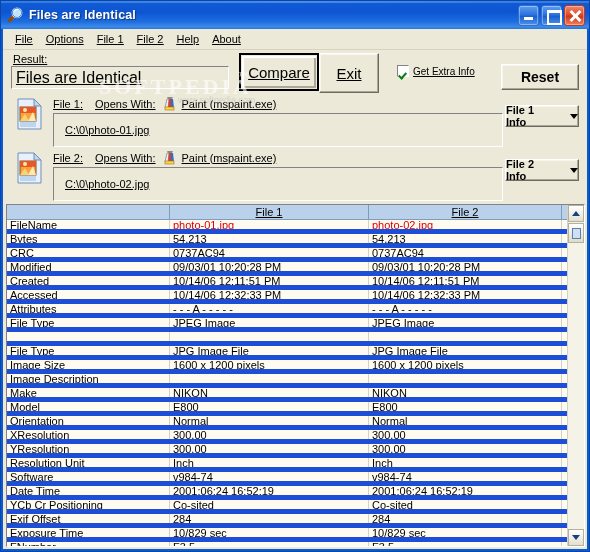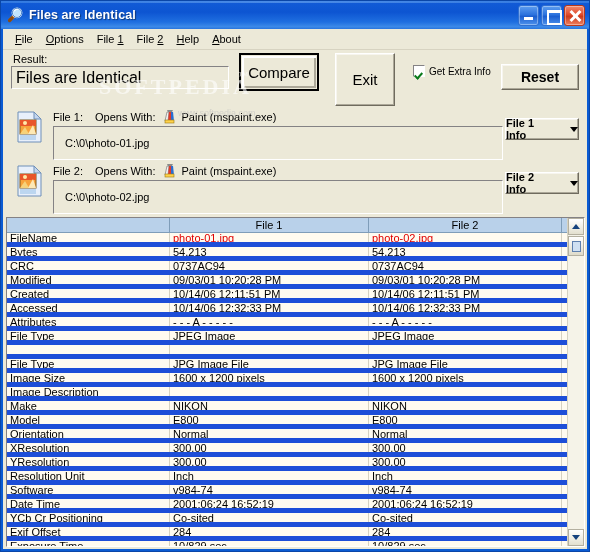--- a/index.html
+++ b/index.html
@@ -85,20 +85,21 @@
   .win-btn.close::after  { transform: rotate(-45deg); }
 
   
   #client {
     flex: 1 1 auto;
     background: #ece9d8;
     margin: 0 2px 2px 2px;
     display: flex;
     flex-direction: column;
     overflow: hidden;
+    text-decoration: underline;
   }
 
   
   #menubar {
     height: 21px;
     flex: 0 0 21px;
     background: #ece9d8;
     display: flex;
     align-items: center;
     padding-left: 8px;
@@ -148,22 +149,22 @@
   #compare-btn {
     margin-left: 10px;
     width: 80px; height: 38px;
     font-size: 15px;
     border: 2px solid #000;
     background:#ece9d8;
     box-shadow: inset 0 0 0 1px #ece9d8, inset 1px 1px 0 2px #fff, inset -1px -1px 0 2px #aca899;
     display:flex; align-items:center; justify-content:center;
   }
   #exit-btn {
-    margin-left: 16px;
-    width: 60px; height: 53px;
+    margin-left: 0;
+    width: 60px; height: 40px;
     font-size: 15px;
   }
   #extra-info {
     margin-left: 18px;
     margin-top: 12px;
     display: flex; align-items: center; gap: 4px;
     white-space: nowrap;
   }
   .checkbox {
     width: 12px; height: 12px;

